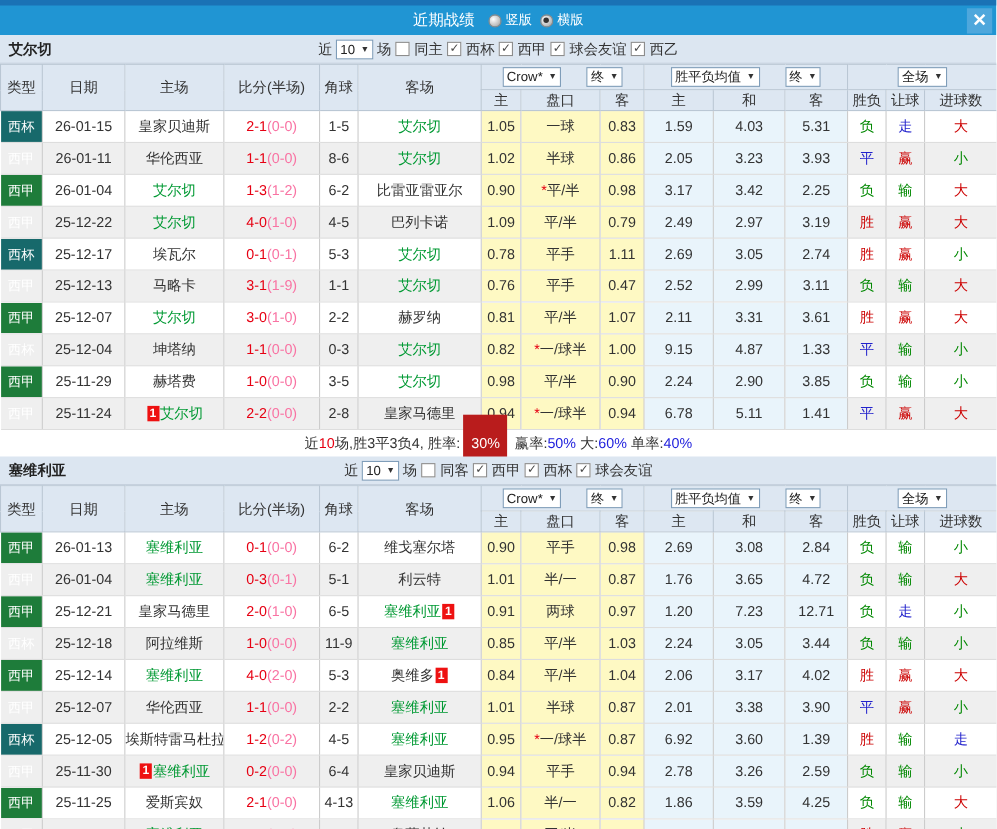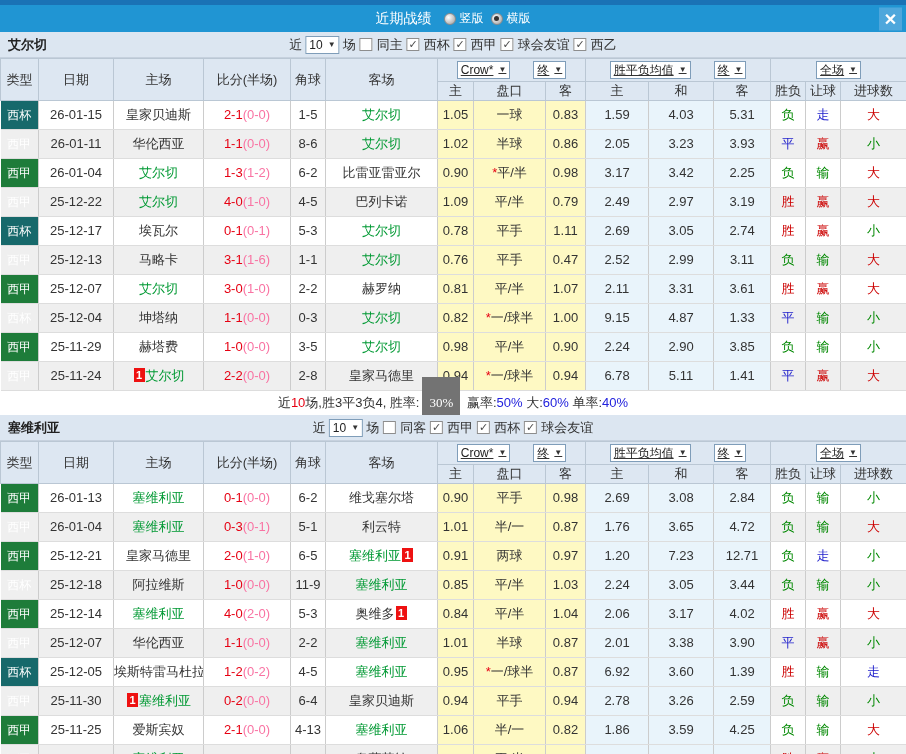--- a/index.html
+++ b/index.html
@@ -20,21 +20,21 @@
   .filters{position:absolute;left:50%;transform:translateX(-50%);display:flex;align-items:center;gap:3px;font-size:13px;color:#333;white-space:nowrap;}
   .cb{display:inline-block;width:13px;height:13px;background:#fff;border:1px solid #8d8d8d;box-sizing:border-box;font-size:11px;line-height:11px;text-align:center;color:#4a4a4a;vertical-align:-2px;margin:0 1px;cursor:pointer;}
   .sbox{display:inline-flex;align-items:center;justify-content:space-between;background:#fff;border:1px solid #7f9db9;font-size:12px;padding:1px 3px;gap:5px;color:#222;cursor:pointer;line-height:14px;}
   .sbox .arr{font-size:8px;color:#333;}
 
   
   table{border-collapse:collapse;width:906px;table-layout:fixed;}
   thead th{background:#dde7f2;border:1px solid #bac7d4;font-weight:normal;font-size:13px;color:#333;padding:0;overflow:hidden;white-space:nowrap;}
   tr.hA th{height:22px;}
   tr.hB th{height:17px;}
-  .selwrap{display:flex;justify-content:center;align-items:flex-start;gap:23px;text-decoration:underline;}
+  .selwrap{display:flex;justify-content:center;align-items:flex-start;gap:23px;}
   tbody td{border-right:1px solid #ccc;border-bottom:1px solid #ddd;text-align:center;font-size:13px;height:28px;line-height:28px;padding:0;color:#333;overflow:hidden;white-space:nowrap;background:#fff;}
   tbody tr:nth-child(even) td{background:#efefef;}
   tbody tr td.c-crown{background:#fef9c3;}
   tbody tr td.c-avg{background:#e9f4fb;}
   td.c-type{color:#fff;font-size:12px;}
   td.t-liga{background:#1e7c3a;}
   td.t-cup{background:#17696b;}
   .green-team{color:#009933;}
   .badge1{display:inline-block;background:#ee1111;color:#fff;font-size:11px;font-weight:bold;width:11px;height:14px;line-height:14px;text-align:center;vertical-align:1px;margin:0 1px;}
   .score-main{color:#e60012;margin-top:17px;}
@@ -42,21 +42,21 @@
   .star{color:#e60012;}
   .res-red{color:#cc0000;}
   .res-blue{color:#2222cc;}
   .res-green{color:#008800;}
 
   
   .summary{height:24px;line-height:24px;text-align:center;font-size:13px;color:#333;background:#fff;white-space:nowrap;}
   .sum-dark{color:#333;}
   .sum-red{color:#e60012;}
   .sum-blue{color:#2222dd;}
-  .sum-badge{background:#737373;color:#fff;padding:18px 7px;margin:0 3px;font-family:Liberation Serif, serif;}
+  .sum-badge{background:#b91c1c;color:#fff;padding:18px 7px;margin:0 3px;}
 </style>
 </head>
 <body>
 
 <div class="window">
 
   <div class="titlebar">
     <span class="title">近期战绩</span>
     <label class="radio-opt">
       <span class="radio"></span>
@@ -245,21 +245,21 @@
           <td class="c-avg">3.05</td>
           <td class="c-avg">2.74</td>
           <td class="res-red">胜</td>
           <td class="res-red">赢</td>
           <td class="res-green">小</td>
         </tr>
         <tr>
           <td class="c-type t-liga">西甲</td>
           <td class="c-date">25-12-13</td>
           <td class="c-home"><span>马略卡</span></td>
-          <td class="c-score"><span class="score-main">3-1</span><span class="score-half">(1-6)</span></td>
+          <td class="c-score"><span class="score-main">3-1</span><span class="score-half">(1-9)</span></td>
           <td class="c-corner">1-1</td>
           <td class="c-away"><span class="green-team">艾尔切</span></td>
           <td class="c-crown">0.76</td>
           <td class="c-crown"><span>平手</span></td>
           <td class="c-crown">0.47</td>
           <td class="c-avg">2.52</td>
           <td class="c-avg">2.99</td>
           <td class="c-avg">3.11</td>
           <td class="res-green">负</td>
           <td class="res-green">输</td>

